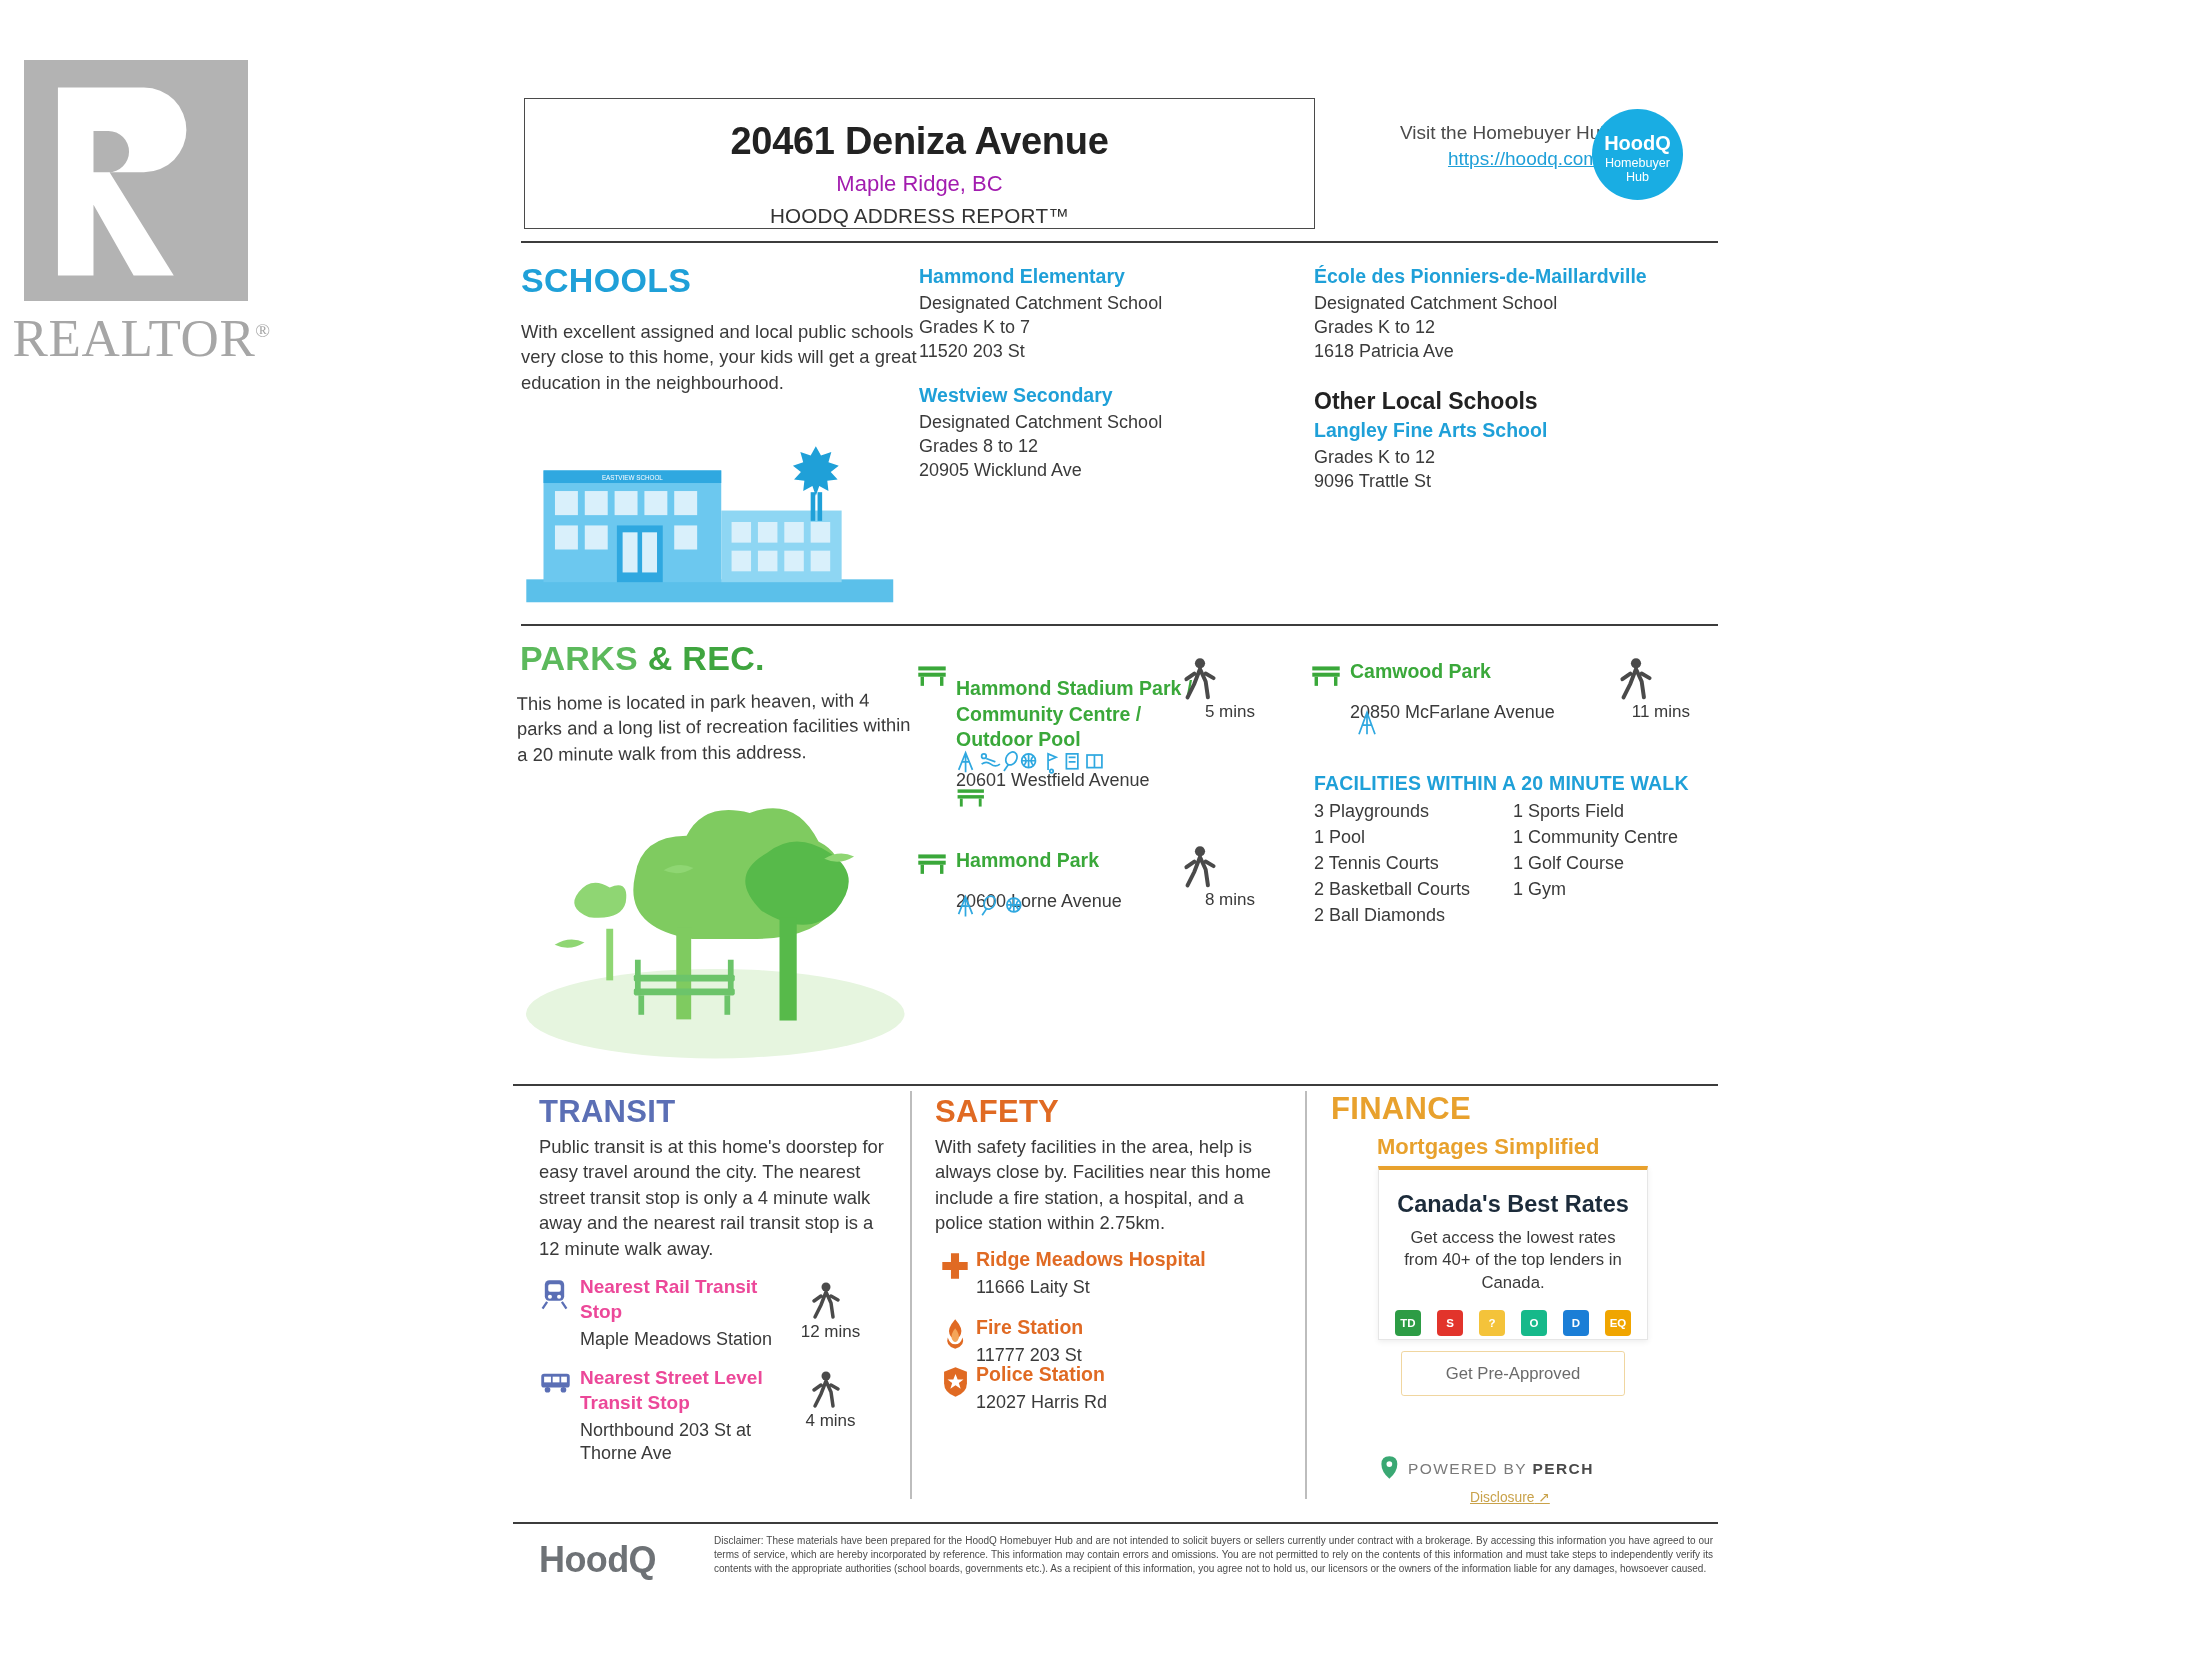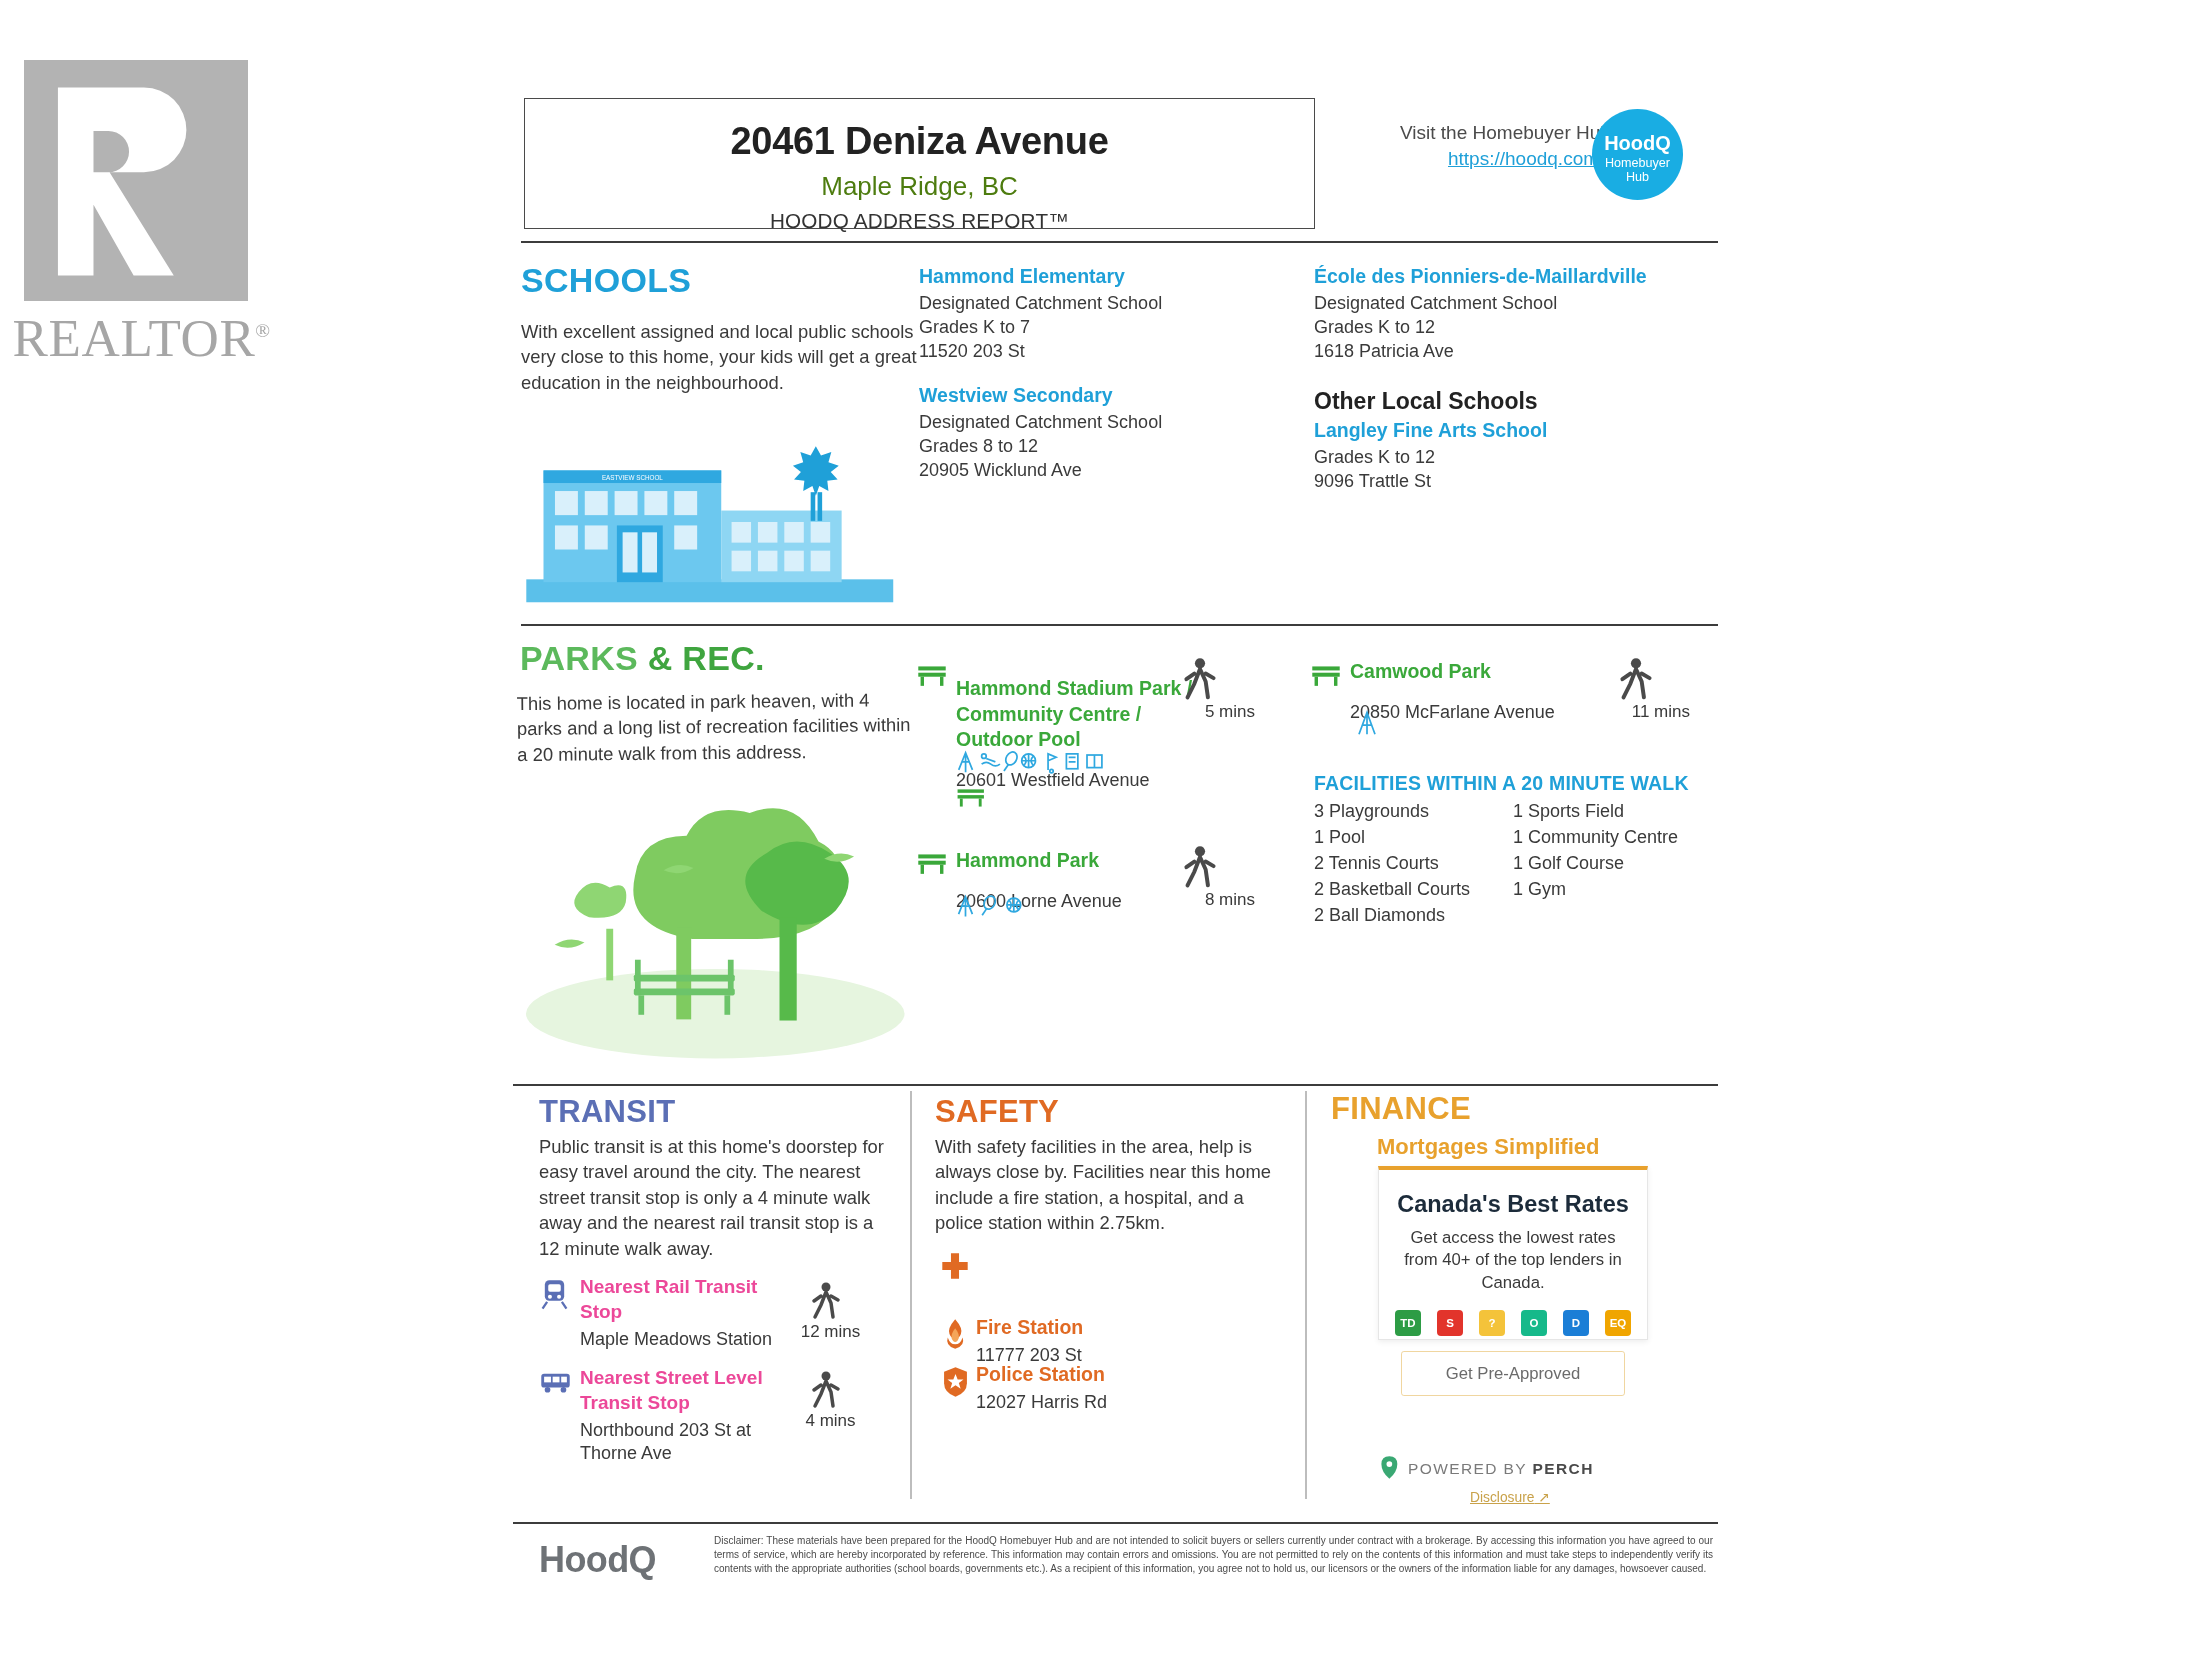--- a/index.html
+++ b/index.html
@@ -21,21 +21,21 @@
   .realtor-word { position:absolute; left:0; top:248px; font-size:53px; letter-spacing:0.6px;
       color:#a6a6a6; font-family:"Liberation Serif", serif; font-weight:400; }
   .realtor-reg { font-size:19.5px; vertical-align:super; }
 
   
   .addr-box {
     position:absolute; left:524px; top:98px; width:791px; height:131px;
     border:1.7px solid #4a4a4a; background:#fff;
   }
   .addr-title { text-align:center; margin-top:20.7px; font-size:38px; font-weight:bold; color:#222; letter-spacing:-0.3px; }
-  .addr-sub { text-align:center; margin-top:8px; font-size:26px; color:#4d7c0f; }
+  .addr-sub { text-align:center; margin-top:8px; font-size:22px; color:#a21caf; }
   .addr-report { text-align:center; margin-top:6.9px; font-size:20.7px; color:#333; letter-spacing:0.2px; }
 
   .visit-hub { position:absolute; left:1400px; top:122px; font-size:19px; color:#4b4b4b; }
   .visit-link { position:absolute; left:1448px; top:148px; font-size:19px; color:#1fa0d8; text-decoration:underline; }
   .hoodq-bubble {
     position:absolute; left:1592px; top:109px; width:91px; height:91px; border-radius:50%;
     background:#19ade3; color:#fff; text-align:center; line-height:1.05;
   }
   .hoodq-bubble .b1 { font-size:20px; font-weight:bold; margin-top:24px; }
   .hoodq-bubble .b2 { font-size:12.6px; margin-top:3.4px; }
@@ -417,20 +417,24 @@
     <path d="M30 22 l-10 26 l-12 24 M30 22 l10 22 l4 28 M20 30 l-14 10 M40 30 l14 8" stroke="#4a4a4a" stroke-width="7" fill="none" stroke-linecap="round"></path>
   </svg>
   <div class="t-walk" style="left:793px; top:1411px;">4 mins</div>
 
   <div class="sec-h h-safety">SAFETY</div>
   <div class="blurb blurb-safety">With safety facilities in the area, help is always close by. Facilities near this home include a fire station, a hospital, and a police station within 2.75km.</div>
 
   <svg style="position:absolute; left:940px; top:1251px; width:30px; height:30px;" viewBox="0 0 52 52">
     <path d="M19 4 h14 v15 h15 v14 h-15 v15 h-14 v-15 h-15 v-14 h15 z" fill="#e06a23"></path>
   </svg>
+  <div class="s-item" style="left:976px; top:1247px; width:299px;">
+    <div class="sname">Ridge Meadows Hospital</div>
+    <div class="saddr">11666 Laity St</div>
+  </div>
 
   <svg style="position:absolute; left:942px; top:1318px; width:26.4px; height:32px;" viewBox="0 0 46 56">
     <path d="M23 2 q14 16 10 26 q-3 8 -10 8 q-7 0 -10 -8 q-4 -10 10 -26 Z" fill="#e06a23"></path>
     <path d="M23 18 q8 10 6 18 q-2 6 -6 6 q-4 0 -6 -6 q-2 -8 6 -18 Z" fill="#f4a55a"></path>
     <path d="M10 34 q-5 14 13 20 q18 -6 13 -20 q-4 12 -13 12 q-9 0 -13 -12 Z" fill="#e06a23"></path>
   </svg>
   <div class="s-item" style="left:976px; top:1315px; width:299px;">
     <div class="sname">Fire Station</div>
     <div class="saddr">11777 203 St</div>
   </div>

